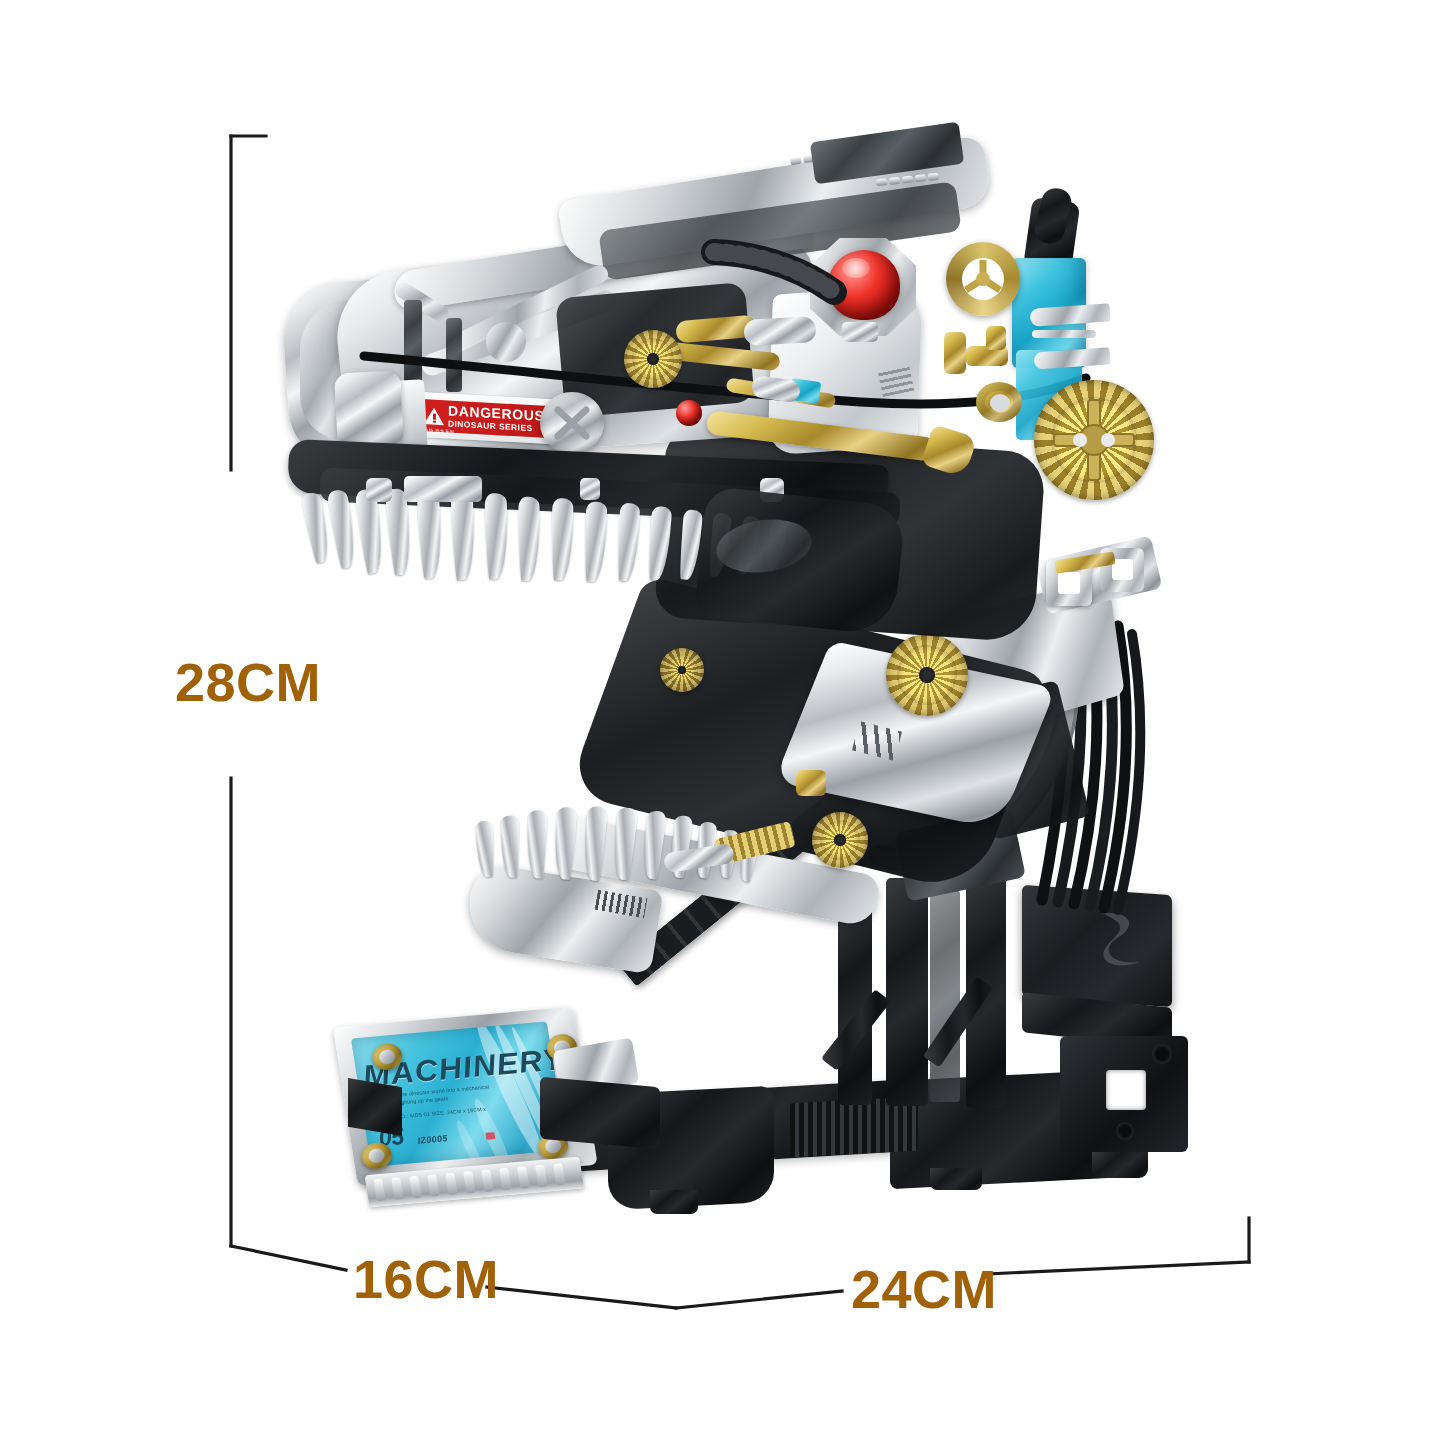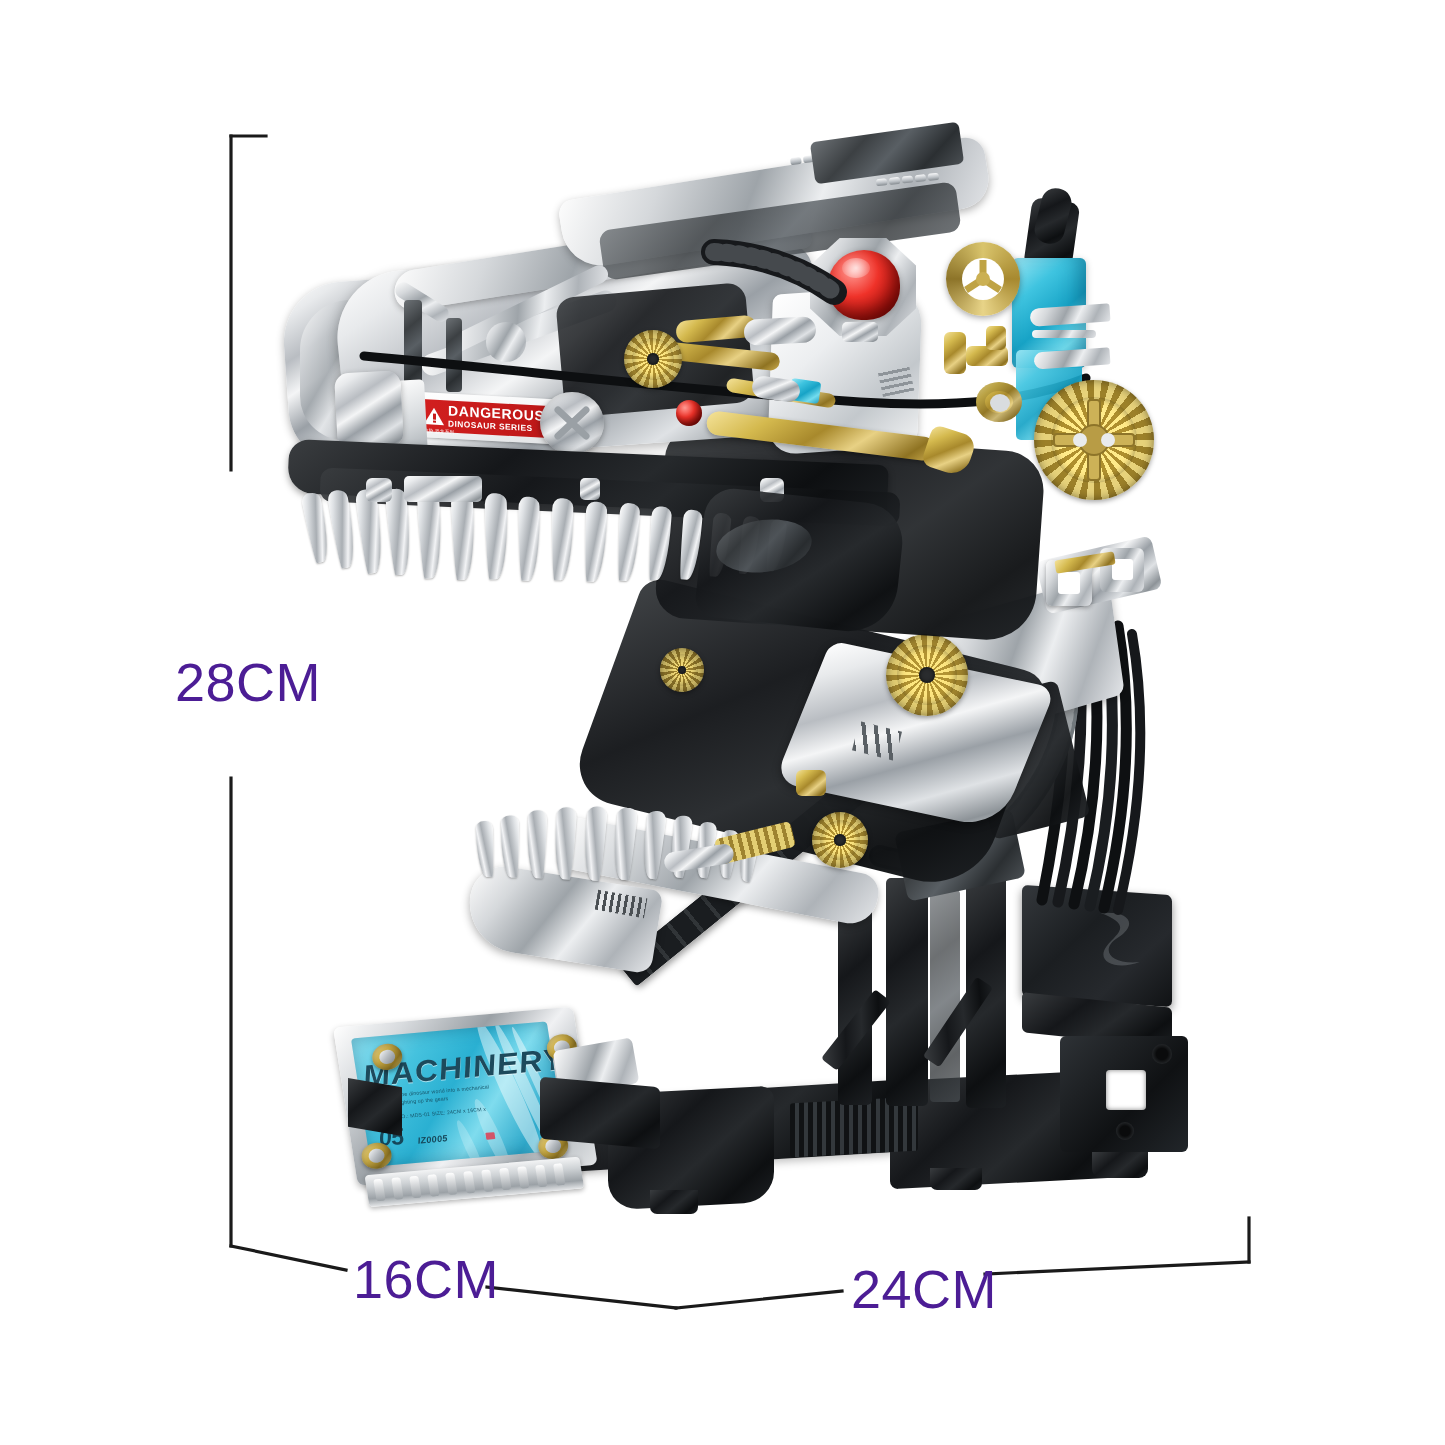--- a/index.html
+++ b/index.html
@@ -7,21 +7,21 @@
   body{
     width:1445px;height:1445px;overflow:hidden;position:relative;
     font-family:"Liberation Sans","DejaVu Sans",sans-serif;
     background:#ffffff;
   }
   #stage{position:absolute;inset:0;background:#ffffff;}
 
   
   .dim-layer{position:absolute;inset:0;pointer-events:none;}
   .dim-label{
-    position:absolute;color:#4c1d95;font-weight:400;letter-spacing:0.5px;
+    position:absolute;color:#a16207;font-weight:700;letter-spacing:0.5px;
     white-space:nowrap;line-height:1;
   }
   #dim-height-label{left:175px;top:655px;font-size:54px;}
   #dim-depth-label{left:353px;top:1252px;font-size:54px;}
   #dim-width-label{left:851px;top:1262px;font-size:54px;}
 
   
   #model{position:absolute;left:0;top:0;width:1445px;height:1445px;}
 
   .part{position:absolute;}

